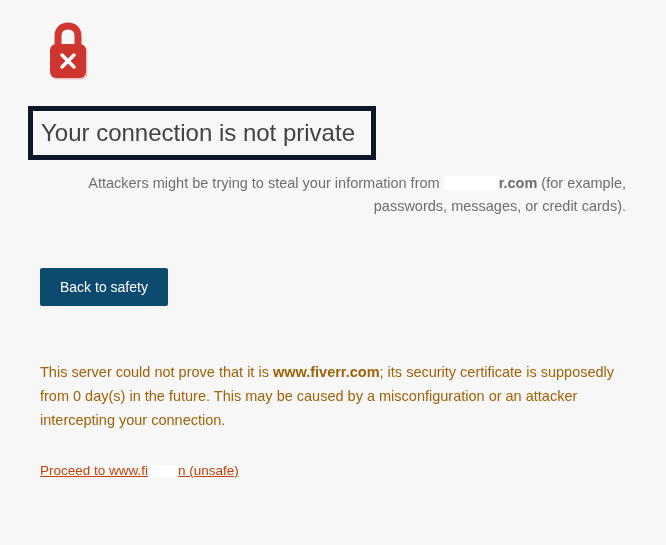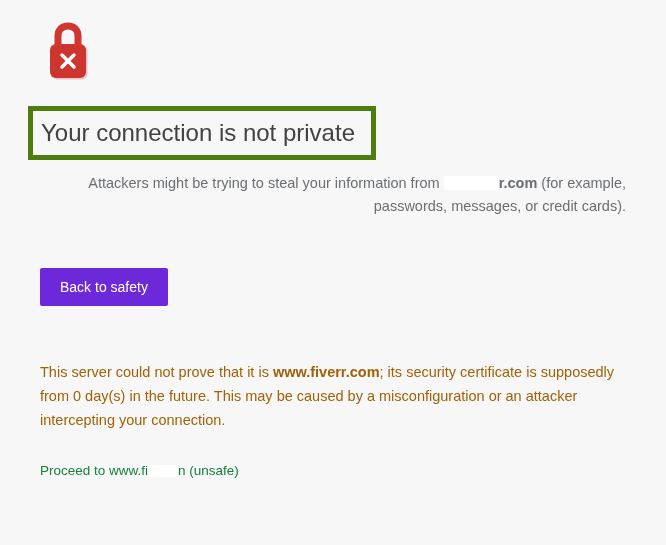--- a/index.html
+++ b/index.html
@@ -15,21 +15,21 @@
       color: #5f6368;
       padding: 20px 40px;
       position: relative;
     }
     .lock-icon-wrap {
       margin-top: 0px;
       margin-bottom: 20px;
     }
     .heading-wrap {
       display: inline-block;
-      border: 5px solid #4d7c0f;
+      border: 5px solid #0f172a;
       padding: 8px 16px 8px 8px;
       margin-left: -12px;
       margin-bottom: 12px;
     }
     .heading {
       font-size: 24px;
       font-weight: 400;
       color: #424242;
     }
     .subtext {
@@ -49,41 +49,42 @@
       align-items: center;
       margin-bottom: 55px;
     }
     .hide-advanced {
       font-size: 14px;
       color: #5f6368;
       text-decoration: underline;
       cursor: pointer;
     }
     .safety-btn {
-      background: #6d28d9;
+      background: #0c4a6e;
       color: #ffffff;
       font-size: 14px;
       font-weight: 500;
       border: none;
       padding: 11px 20px;
       cursor: pointer;
       border-radius: 2px;
     }
     .detail-text {
       font-size: 14.5px;
       line-height: 1.65;
       color: #a16207;
       margin-bottom: 28px;
     }
     .detail-text .bold {
       font-weight: 700;
     }
     .proceed-link {
       font-size: 13.5px;
-      color: #15803d;
+      color: #c2410c;
+      text-decoration: underline;
       cursor: pointer;
       display: inline-block;
       margin-bottom: 80px;
     }
     .error-code {
       font-size: 13.5px;
       color: #b0b4b8;
       letter-spacing: 0.3px;
     }
     .redacted {

